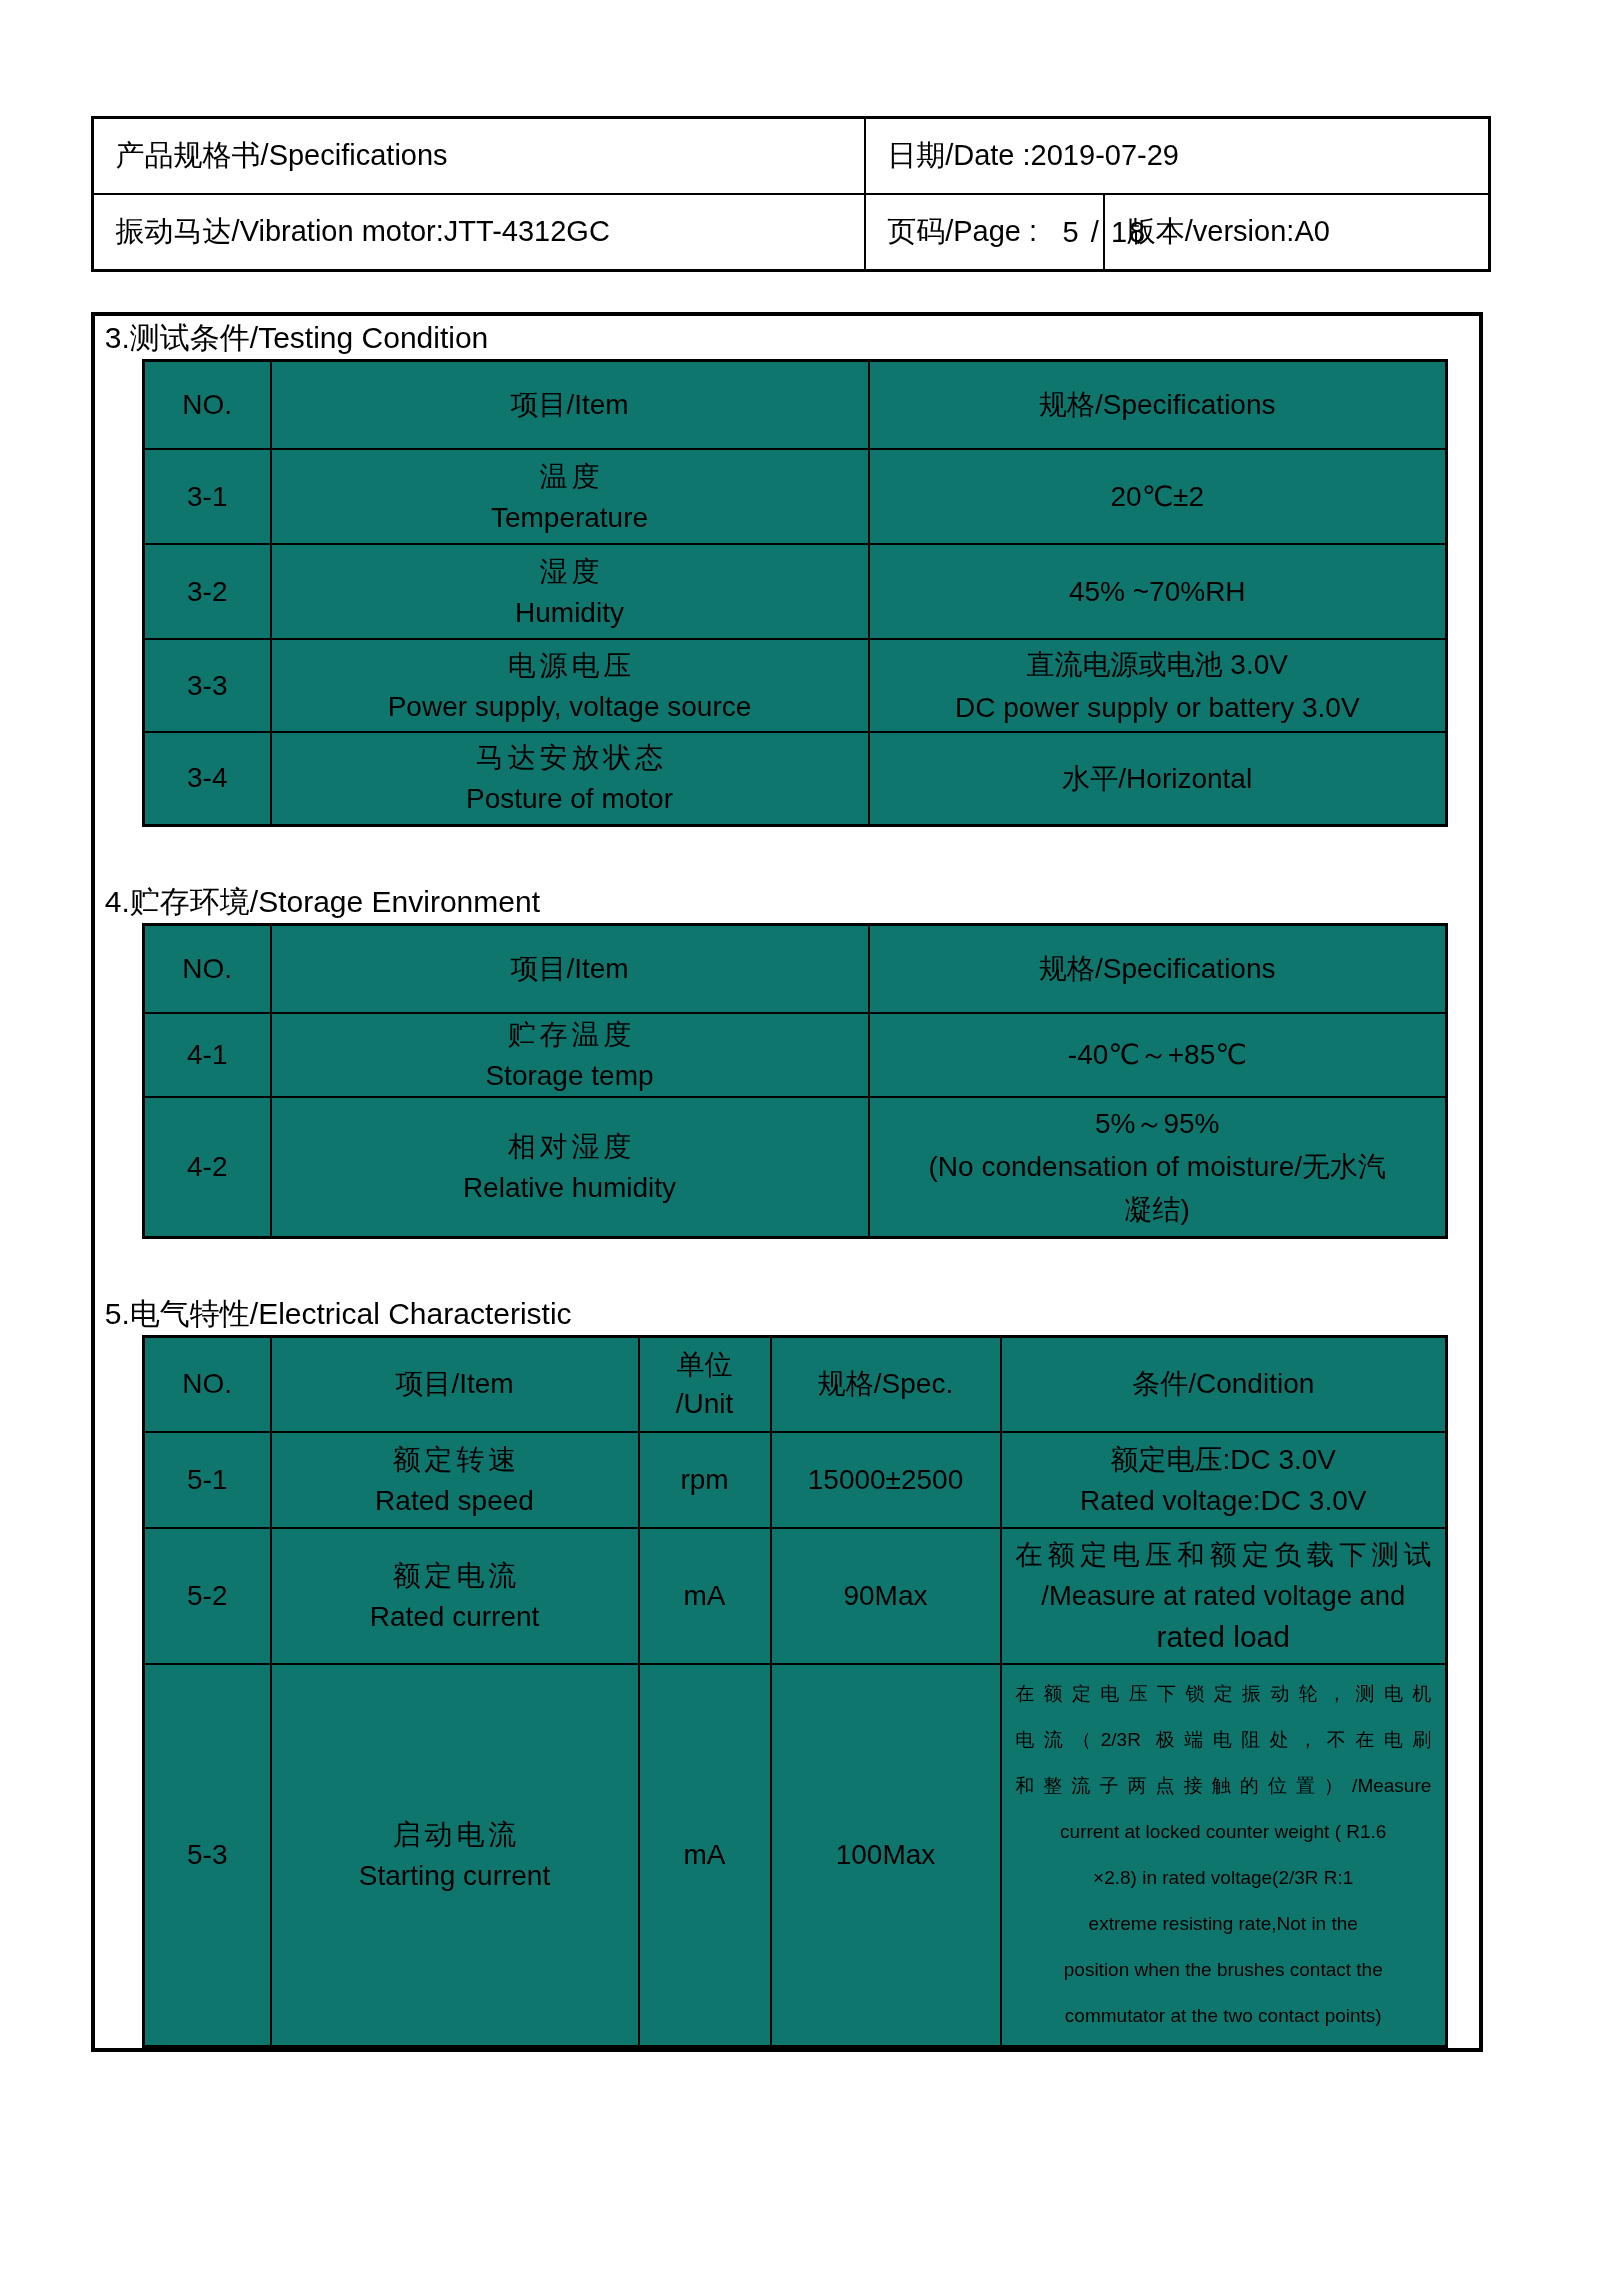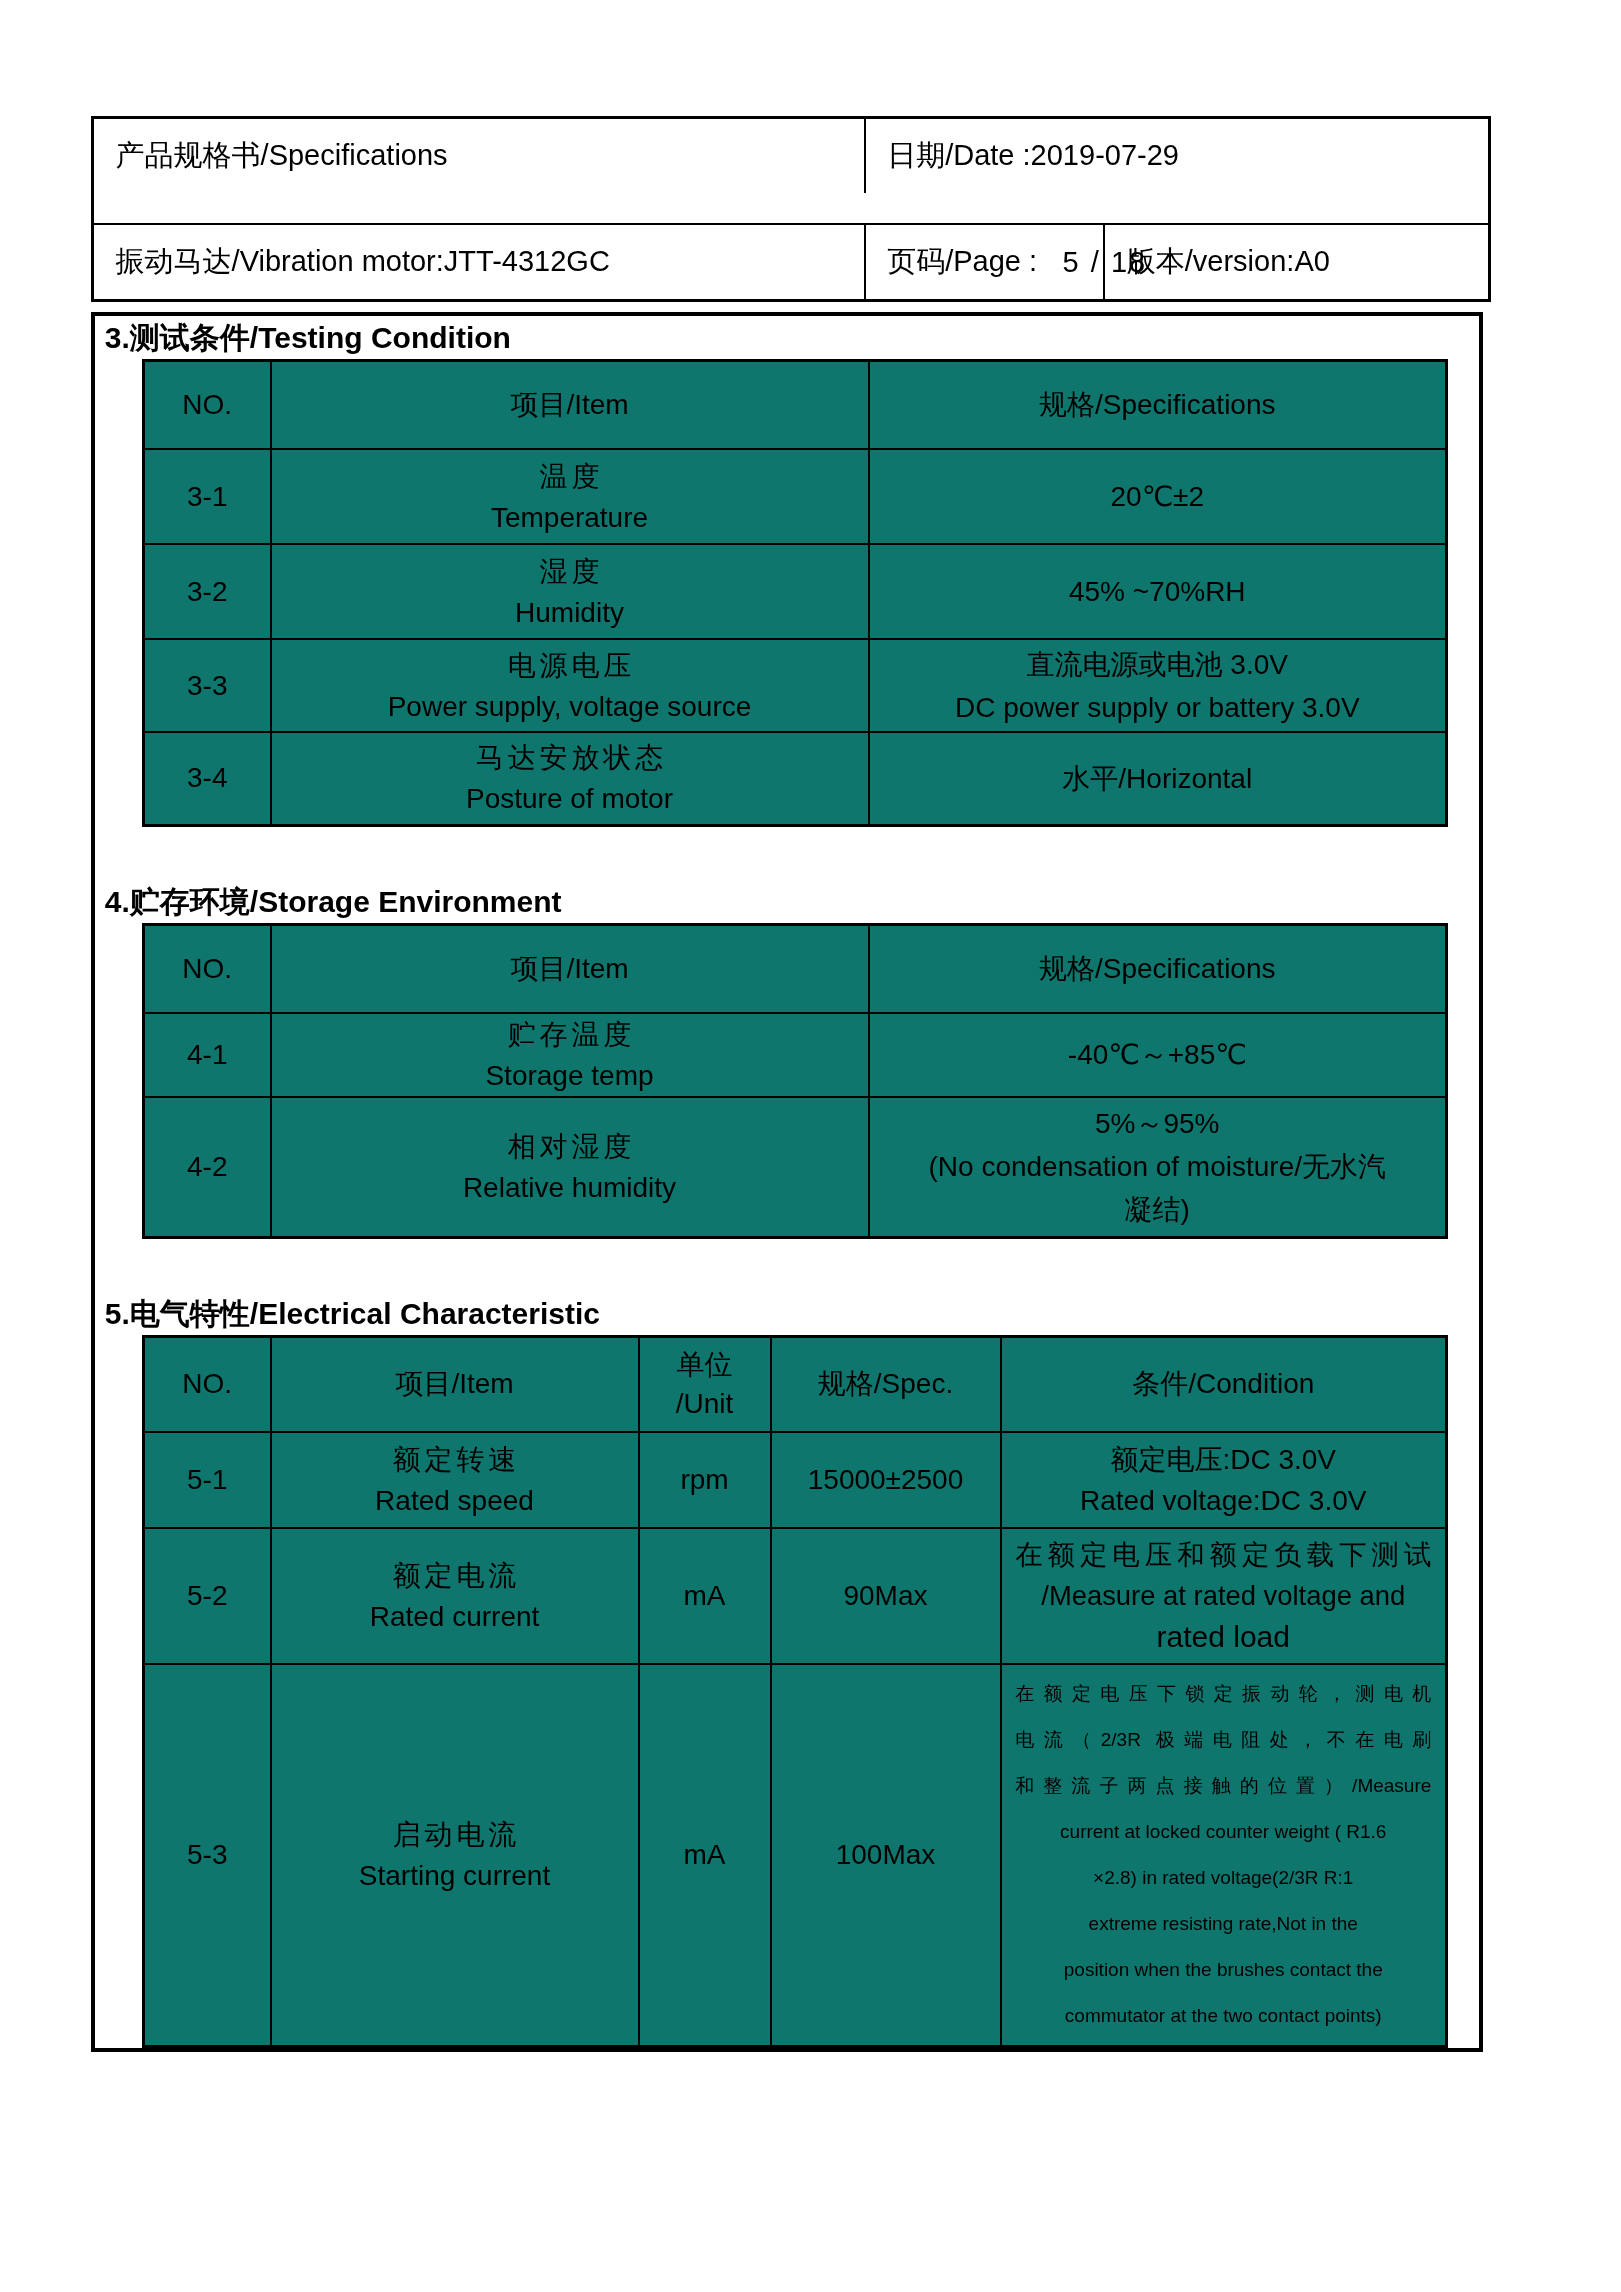--- a/index.html
+++ b/index.html
@@ -4,29 +4,29 @@
 <style>
   html,body{margin:0;padding:0;background:#888;}
   .page{
     position:relative;width:1621px;height:2293px;background:#ffffff;
     font-family:"Liberation Sans","DejaVu Sans",sans-serif;color:#000;
     margin:0 auto;overflow:hidden;
   }
   
   .hdr-tbl{position:absolute;left:91px;top:116px;width:1394px;border:3.9px solid #000;background:#fff;}
   .hdr-row{display:flex;height:74px;}
-  .hdr-row.second{border-top:2px solid #000;margin-top:30px;}
+  .hdr-row.second{border-top:2px solid #000;}
   .hdr-cell{display:flex;align-items:center;padding-left:21.6px;font-size:29px;white-space:nowrap;}
   .hc-left{width:748px;border-right:2px solid #000;}
   .hc-mid{width:216px;border-right:2px solid #000;}
   .hc-rest{flex:1;}
   .pgval{margin-left:25.5px;letter-spacing:2px;}
   
   .content-box{position:absolute;left:91px;top:312px;width:1384px;border:4.9px solid #000;background:#fff;padding-bottom:0;}
-  .sec-title{font-size:30px;font-weight:bold;line-height:39px;margin:2px 0 2px 9.8px;}
+  .sec-title{font-size:30px;font-weight:normal;line-height:39px;margin:2px 0 2px 9.8px;}
   .sec-title.gap{margin-top:55px;}
   
   table.tbl{border-collapse:collapse;margin-left:47px;width:1304px;table-layout:fixed;background:#0f766e;}
   table.tbl{border:3.9px solid #000;}
   table.tbl td{border:2px solid #000;text-align:center;vertical-align:middle;font-size:28px;padding:0;}
   table.tbl tr.hdr td{border-bottom:2.9px solid #000;height:86px;}
   .cn{letter-spacing:3.9px;text-indent:3.9px;line-height:41px;}
   .en{line-height:41px;}
   .line{line-height:43px;}
   .cond td .line{line-height:41px;}

